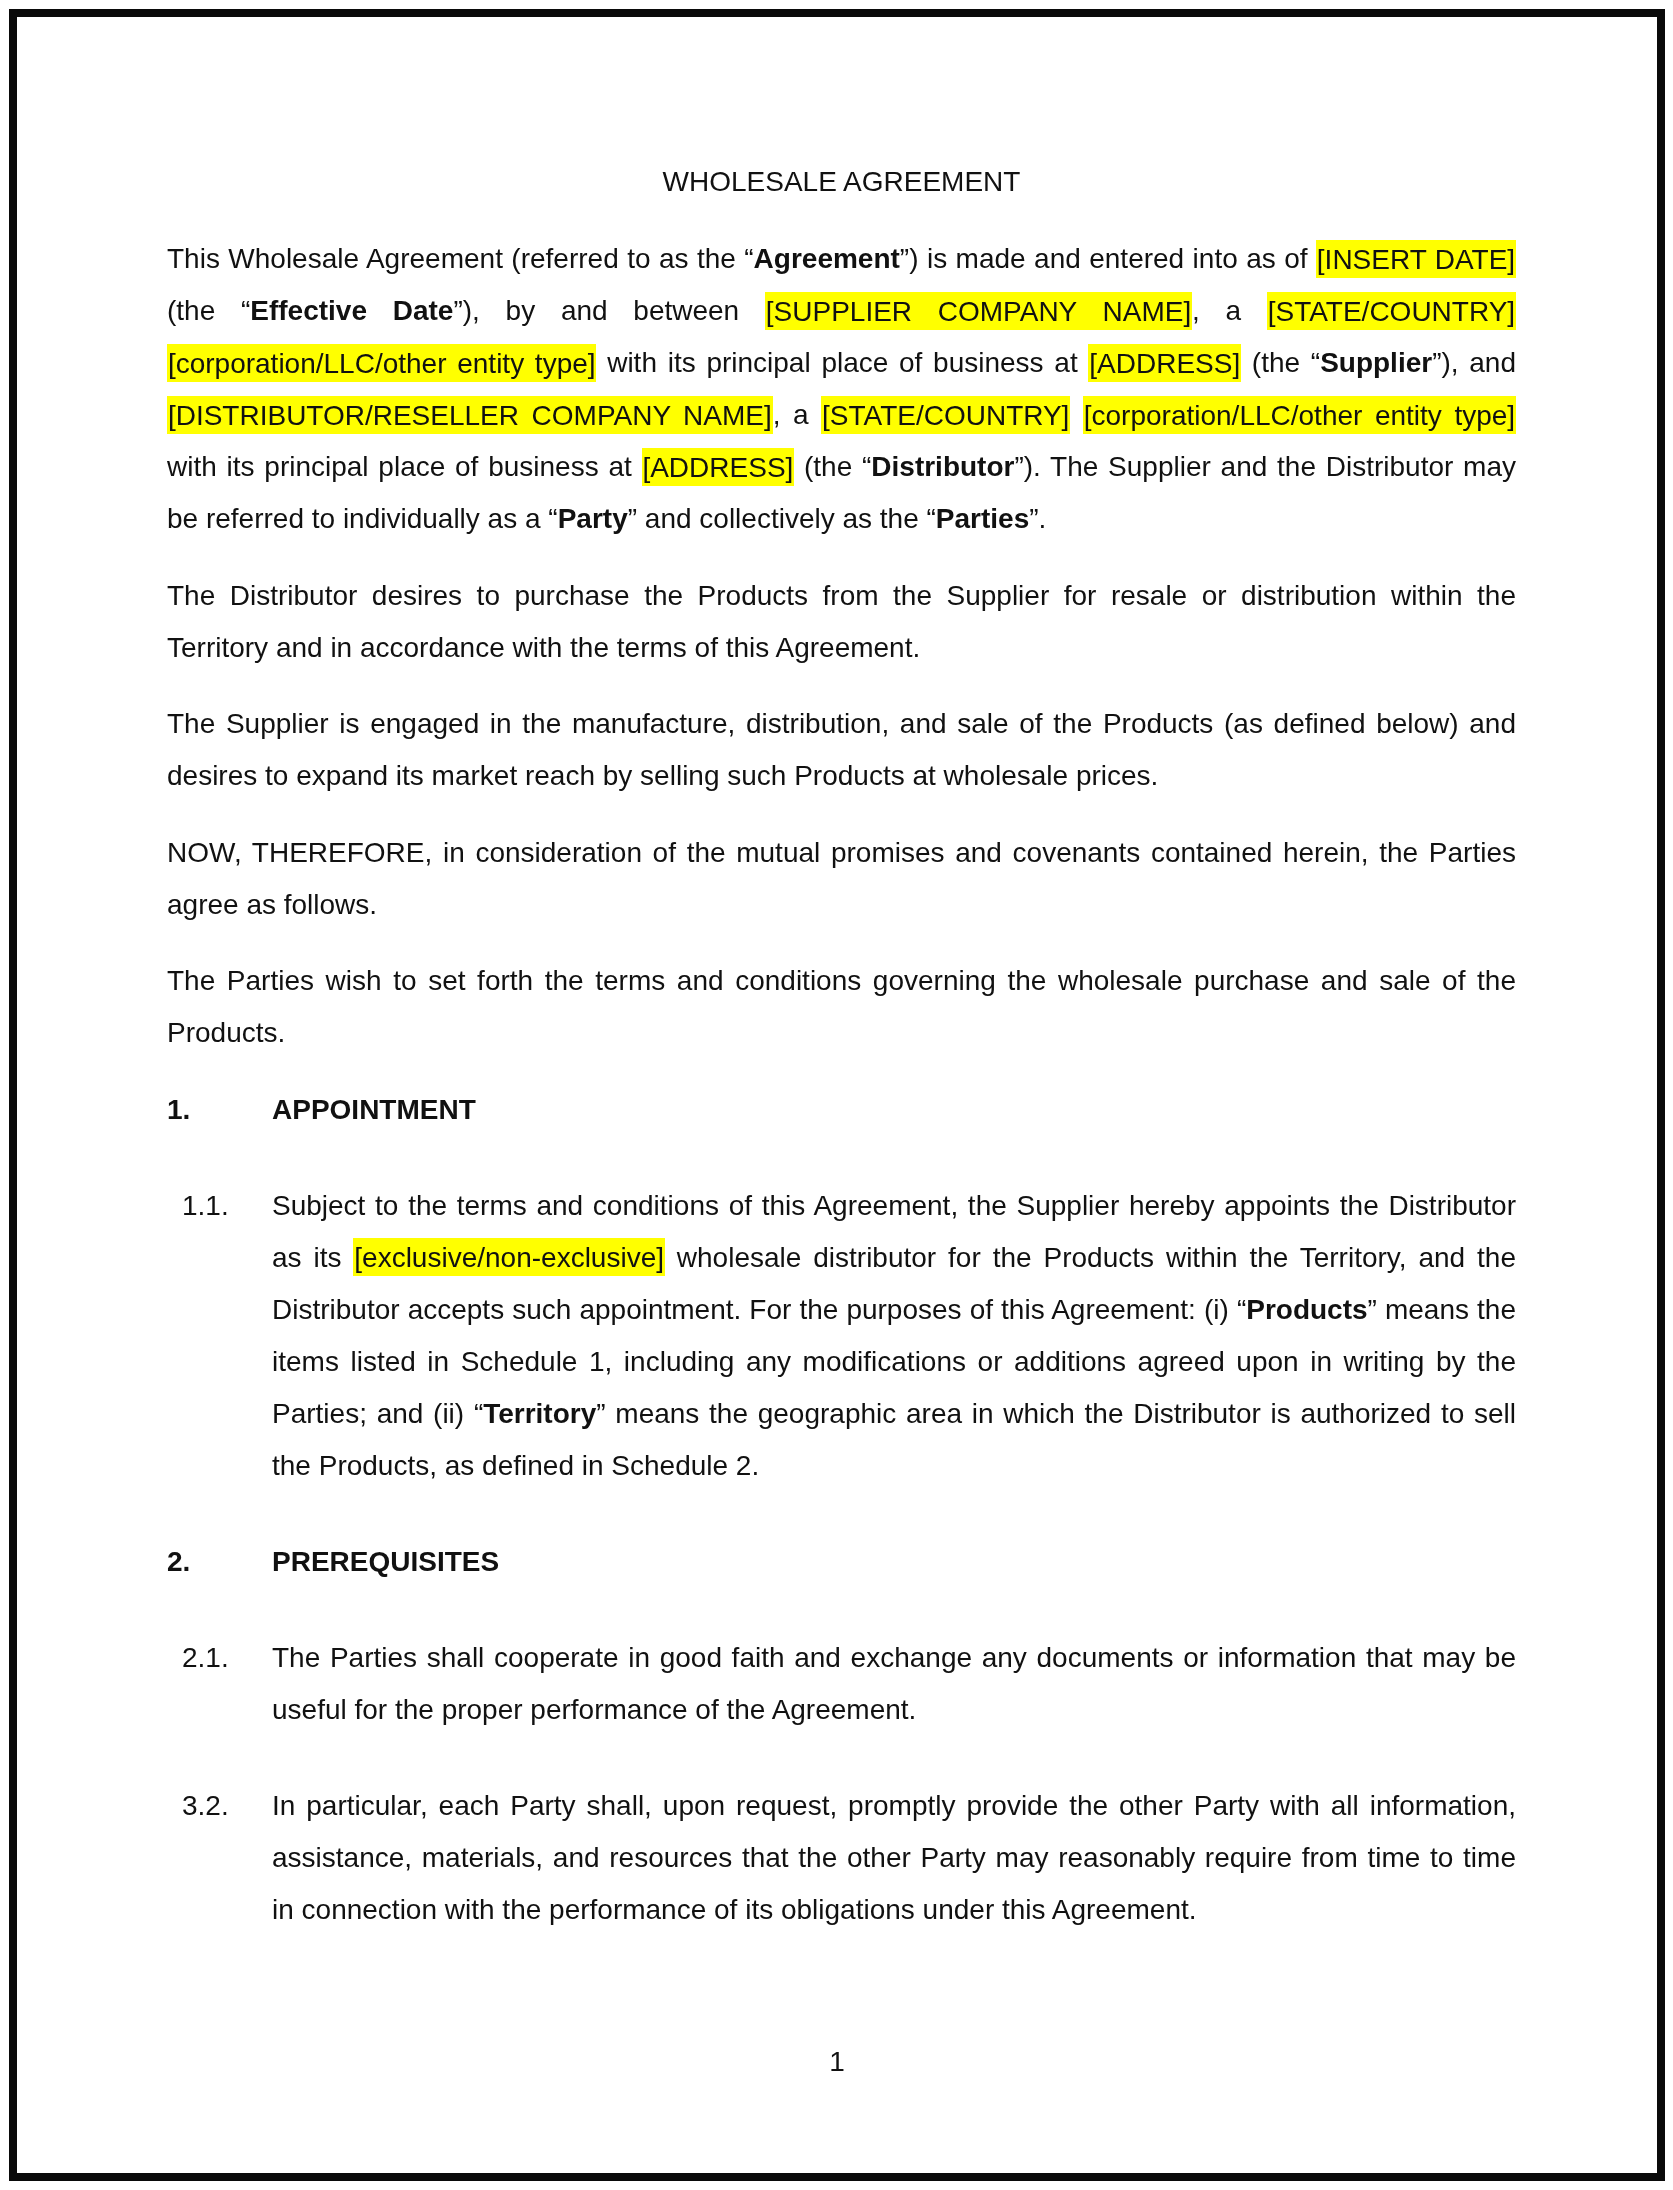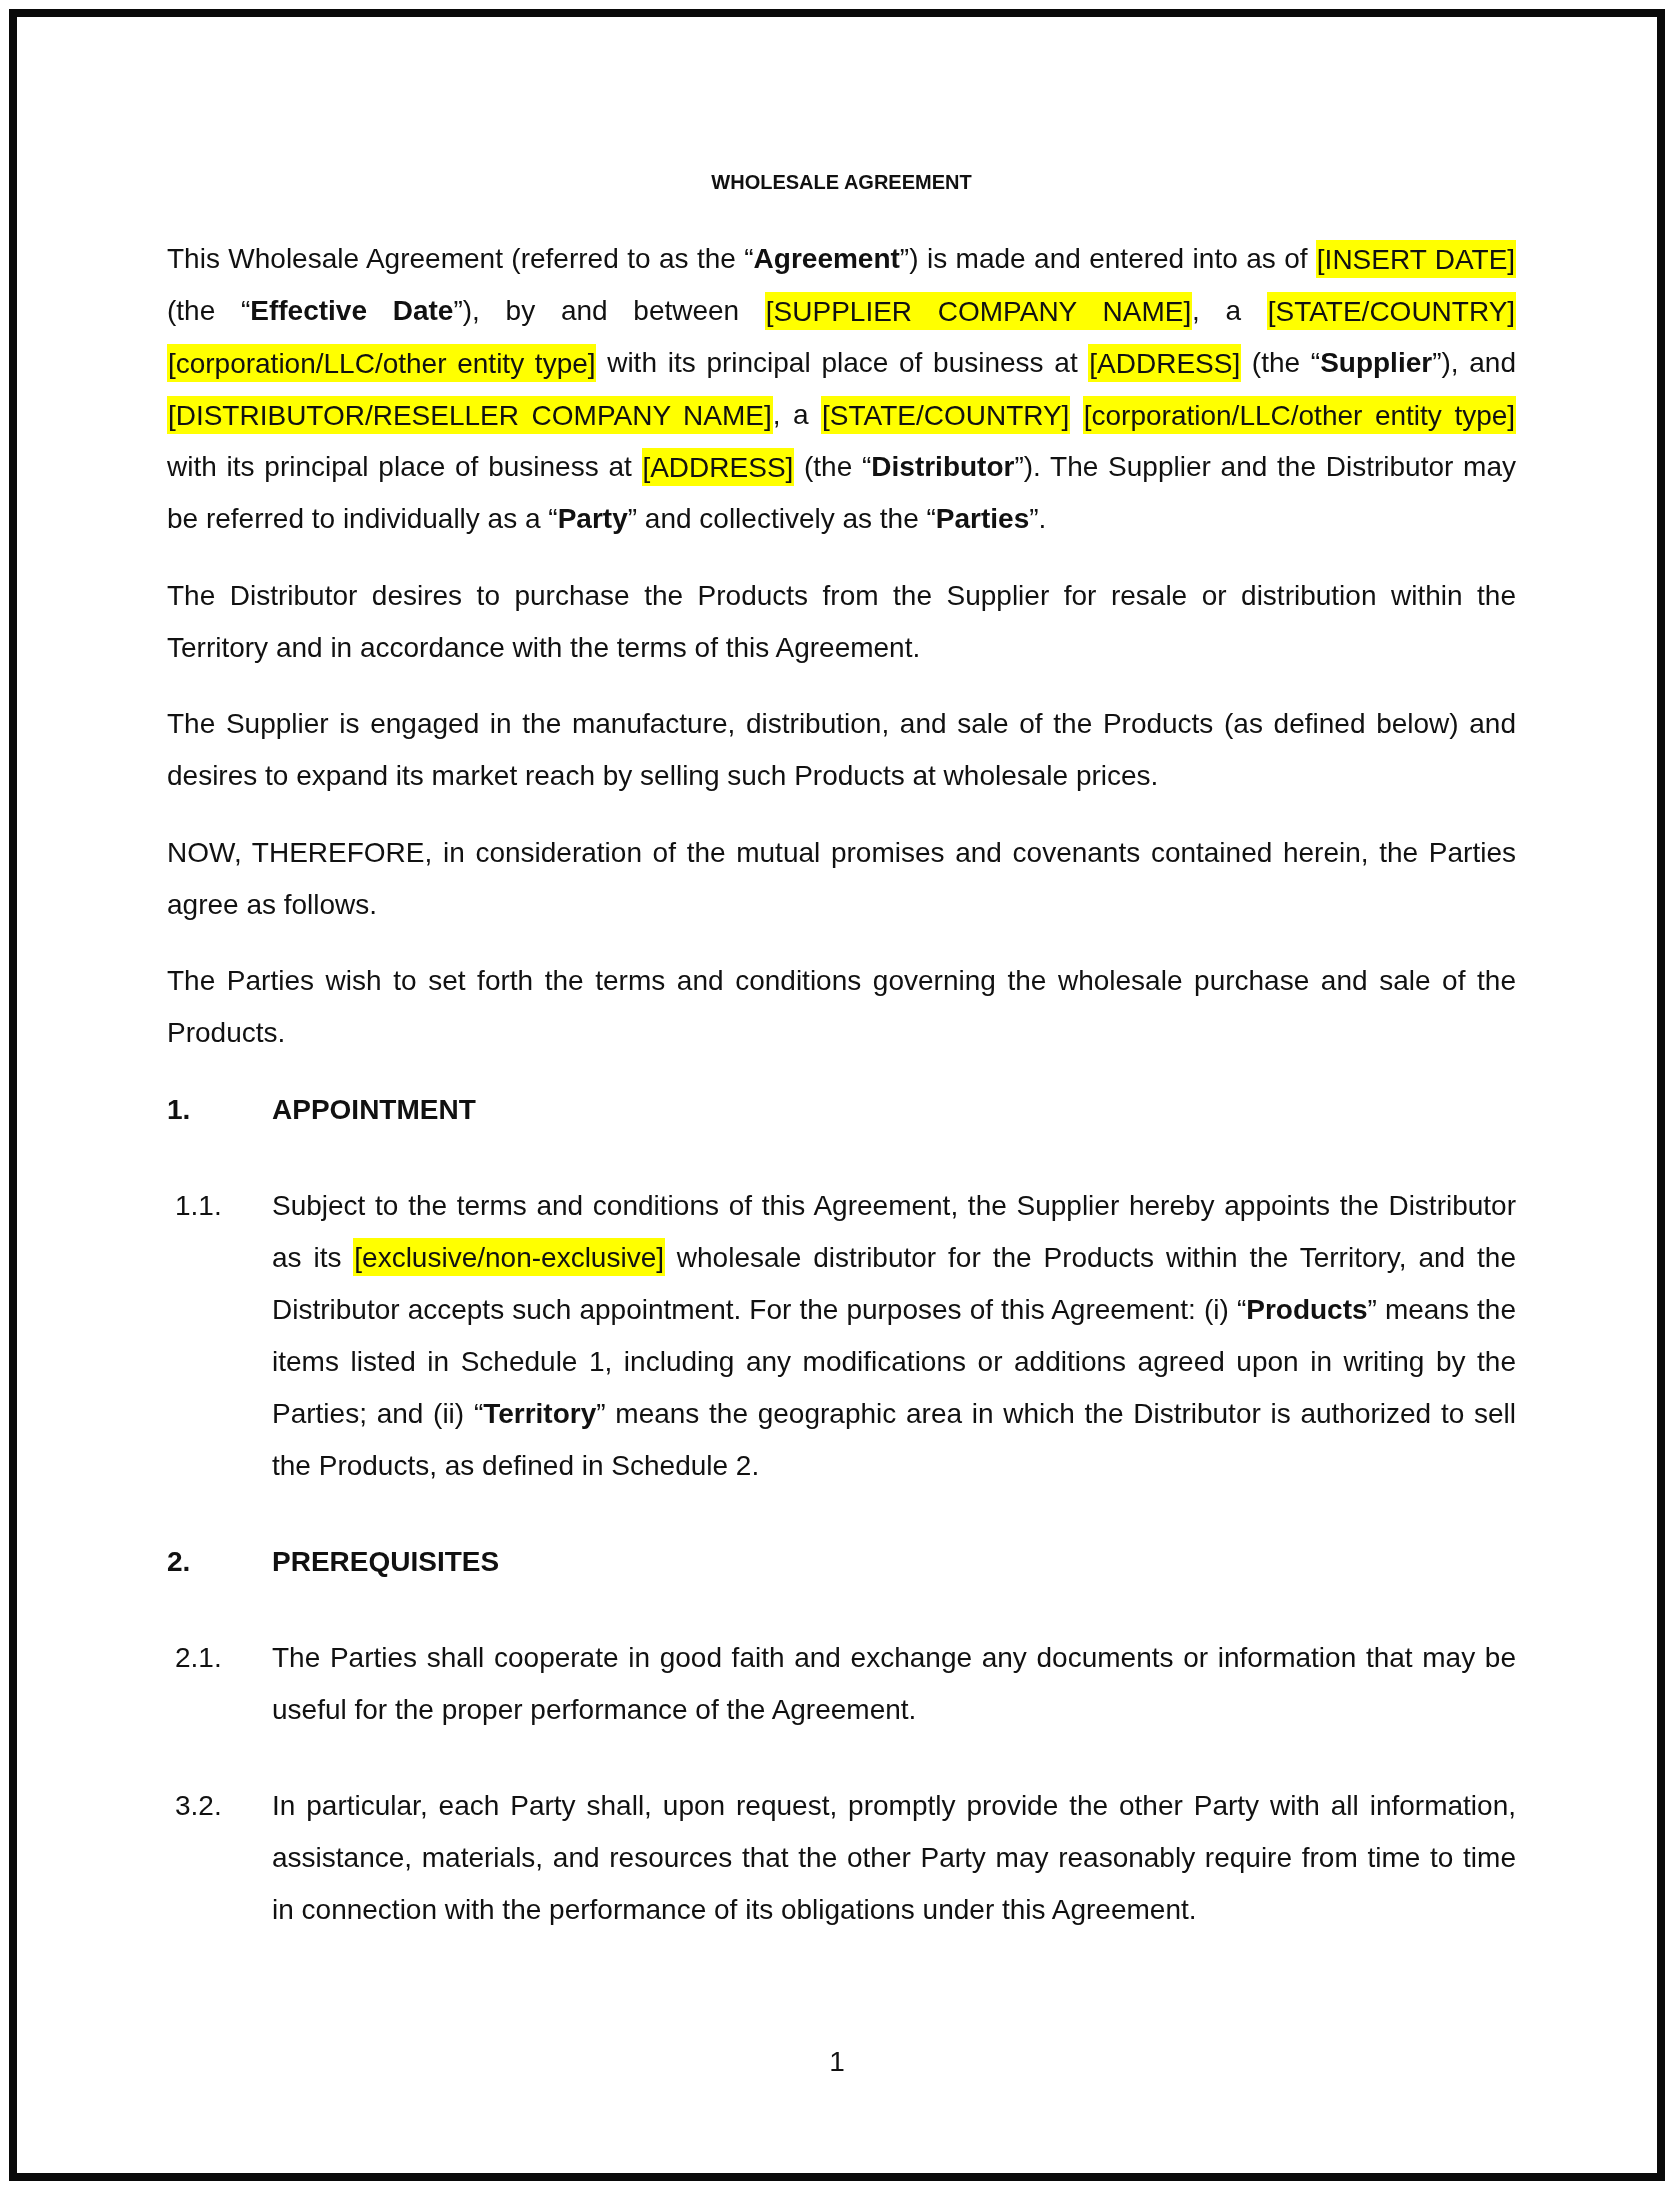--- a/index.html
+++ b/index.html
@@ -18,38 +18,38 @@
     border: 8px solid #0a0a0a;
     pointer-events: none;
   }
   .content {
     position: absolute;
     top: 160px;
     left: 167px;
     width: 1349px;
   }
   .doc-title {
-    font-size: 20px;
-    font-weight: bold;
+    font-size: 28px;
+    font-weight: normal;
     line-height: 44px;
     text-align: center;
     margin: 0 0 29px 0;
   }
   .block {
     font-size: 28px;
     line-height: 52px;
     text-align: justify;
   }
   .para { margin: 0 0 24.6px 0; }
   .item {
     position: relative;
     padding-left: 105px;
     margin: 0 0 44px 0;
   }
-  .item .num { position: absolute; left: 8px; top: 0; }
+  .item .num { position: absolute; left: 15px; top: 0; }
   .heading {
     position: relative;
     padding-left: 105px;
     margin: 0 0 44px 0;
     font-weight: bold;
     text-align: left;
   }
   .heading .num { position: absolute; left: 0; top: 0; }
   .bold { font-weight: bold; }
   .hl {

